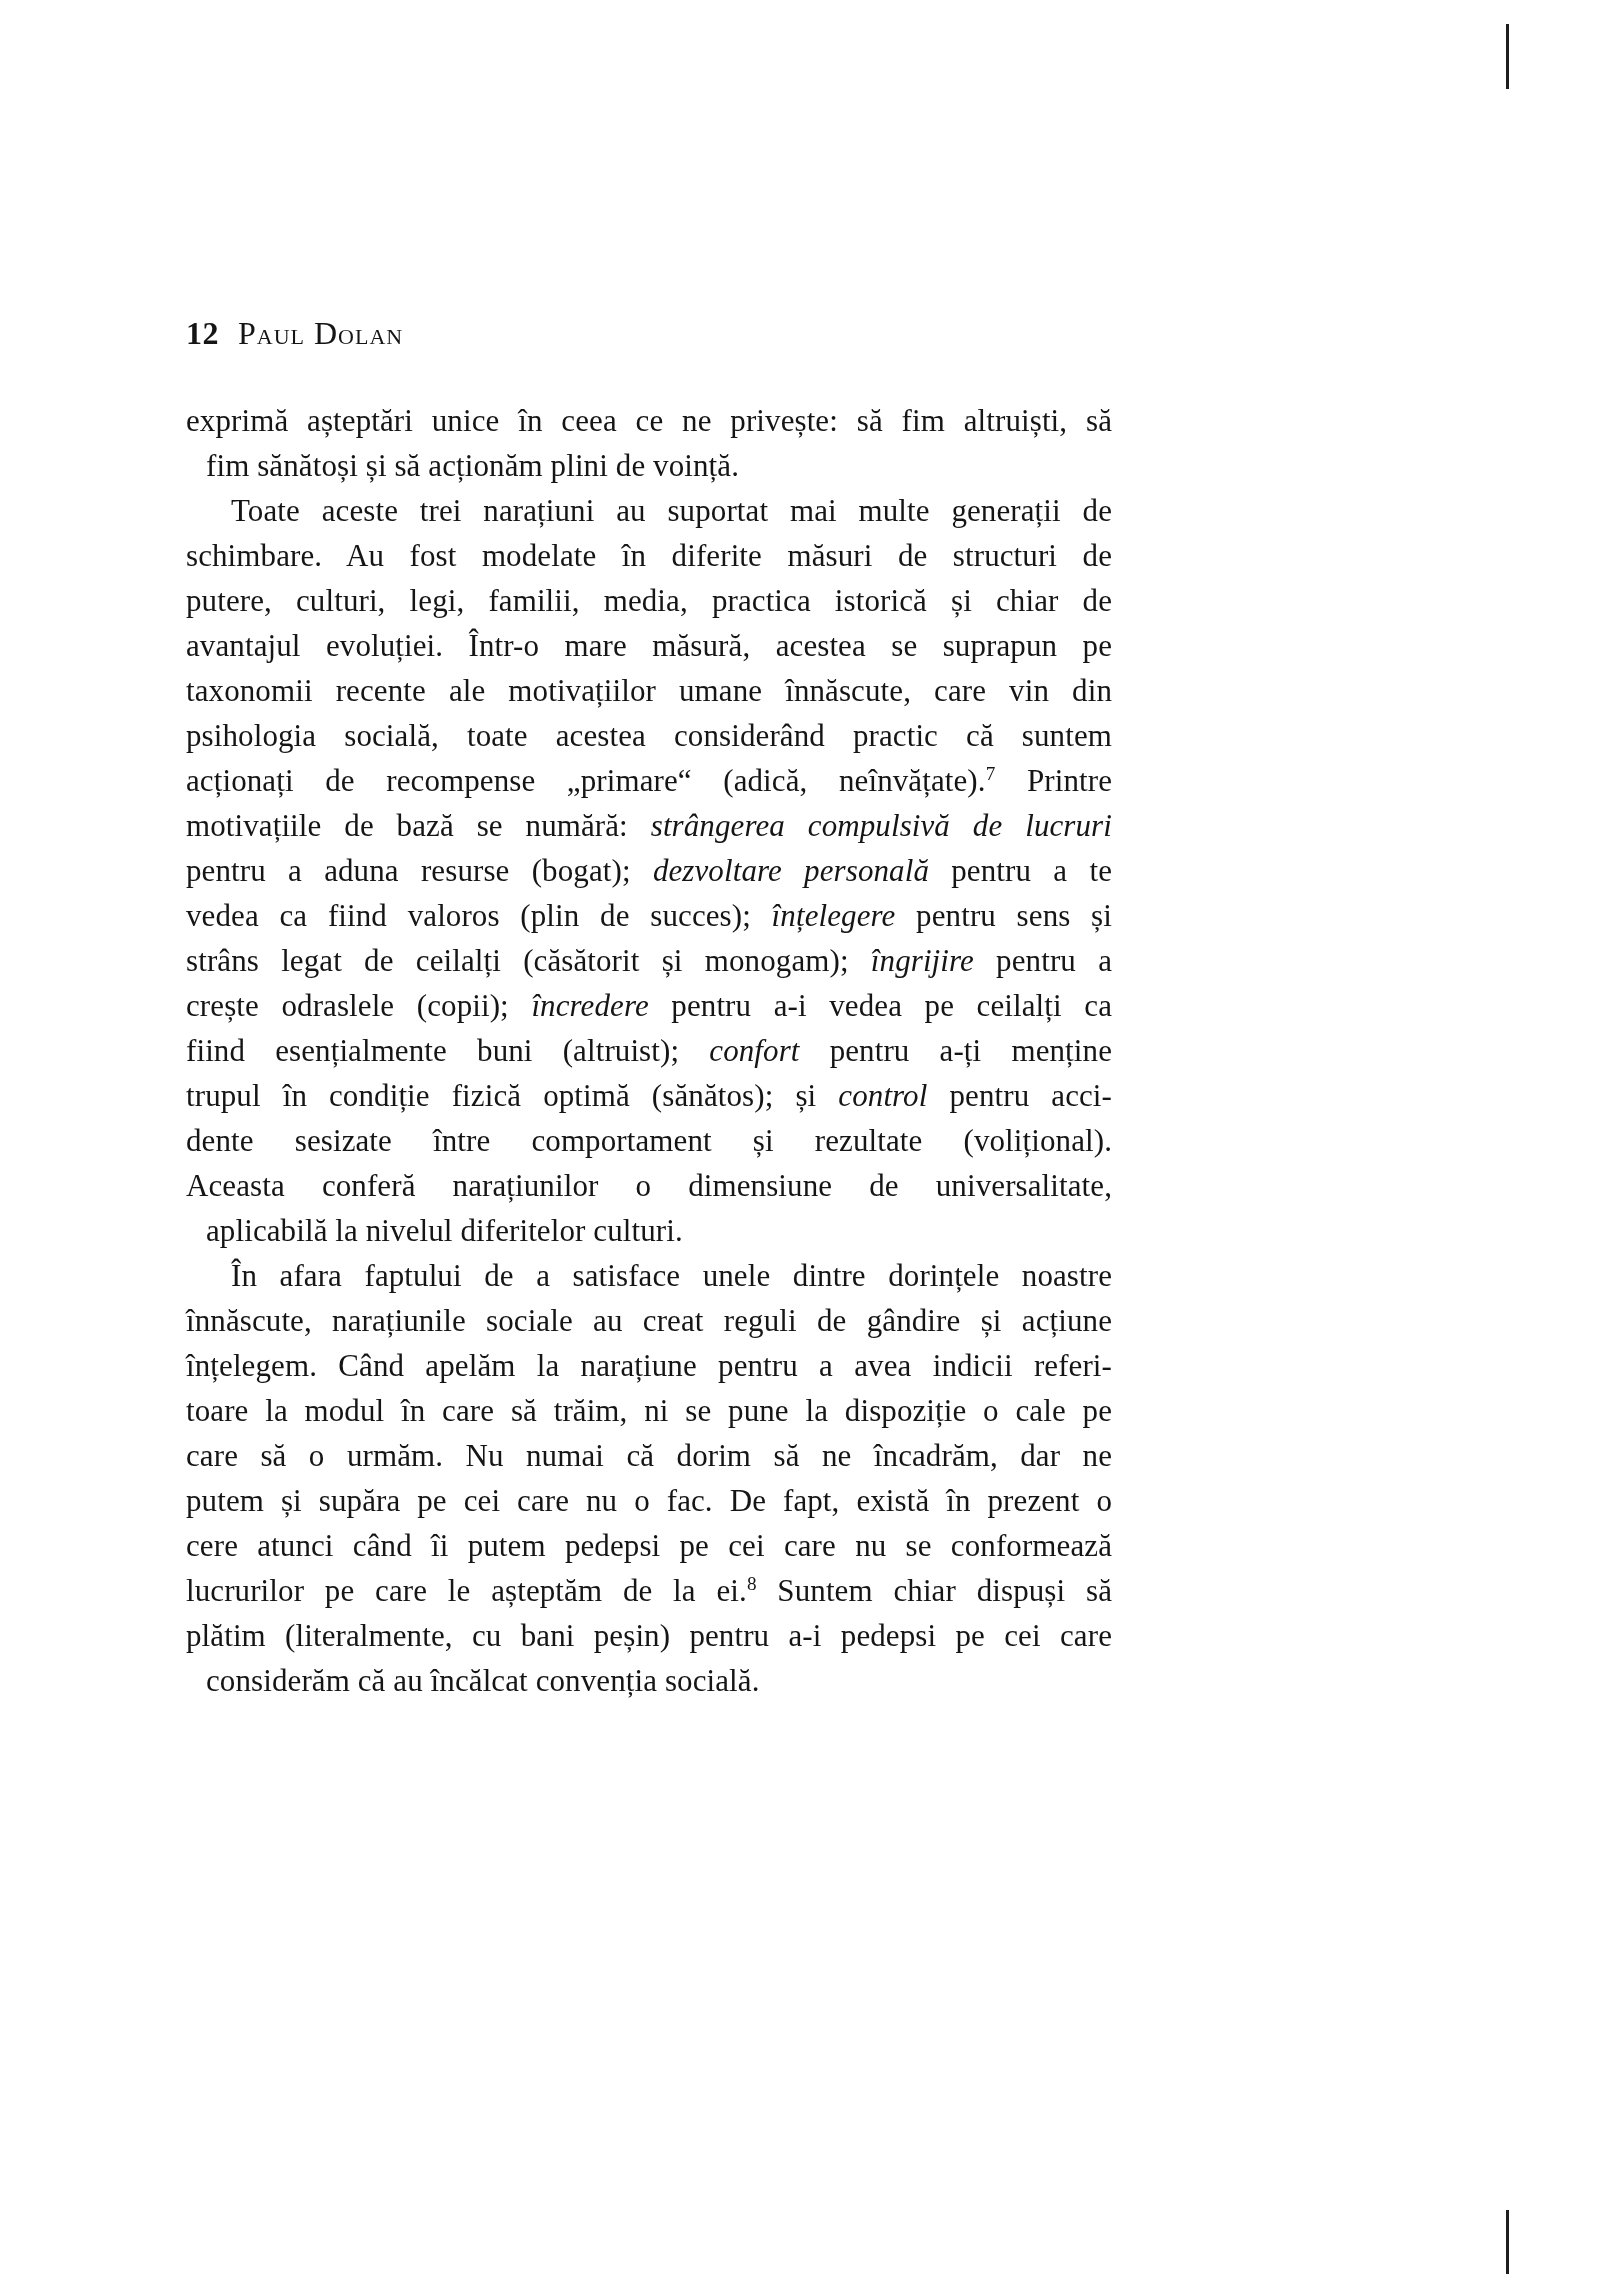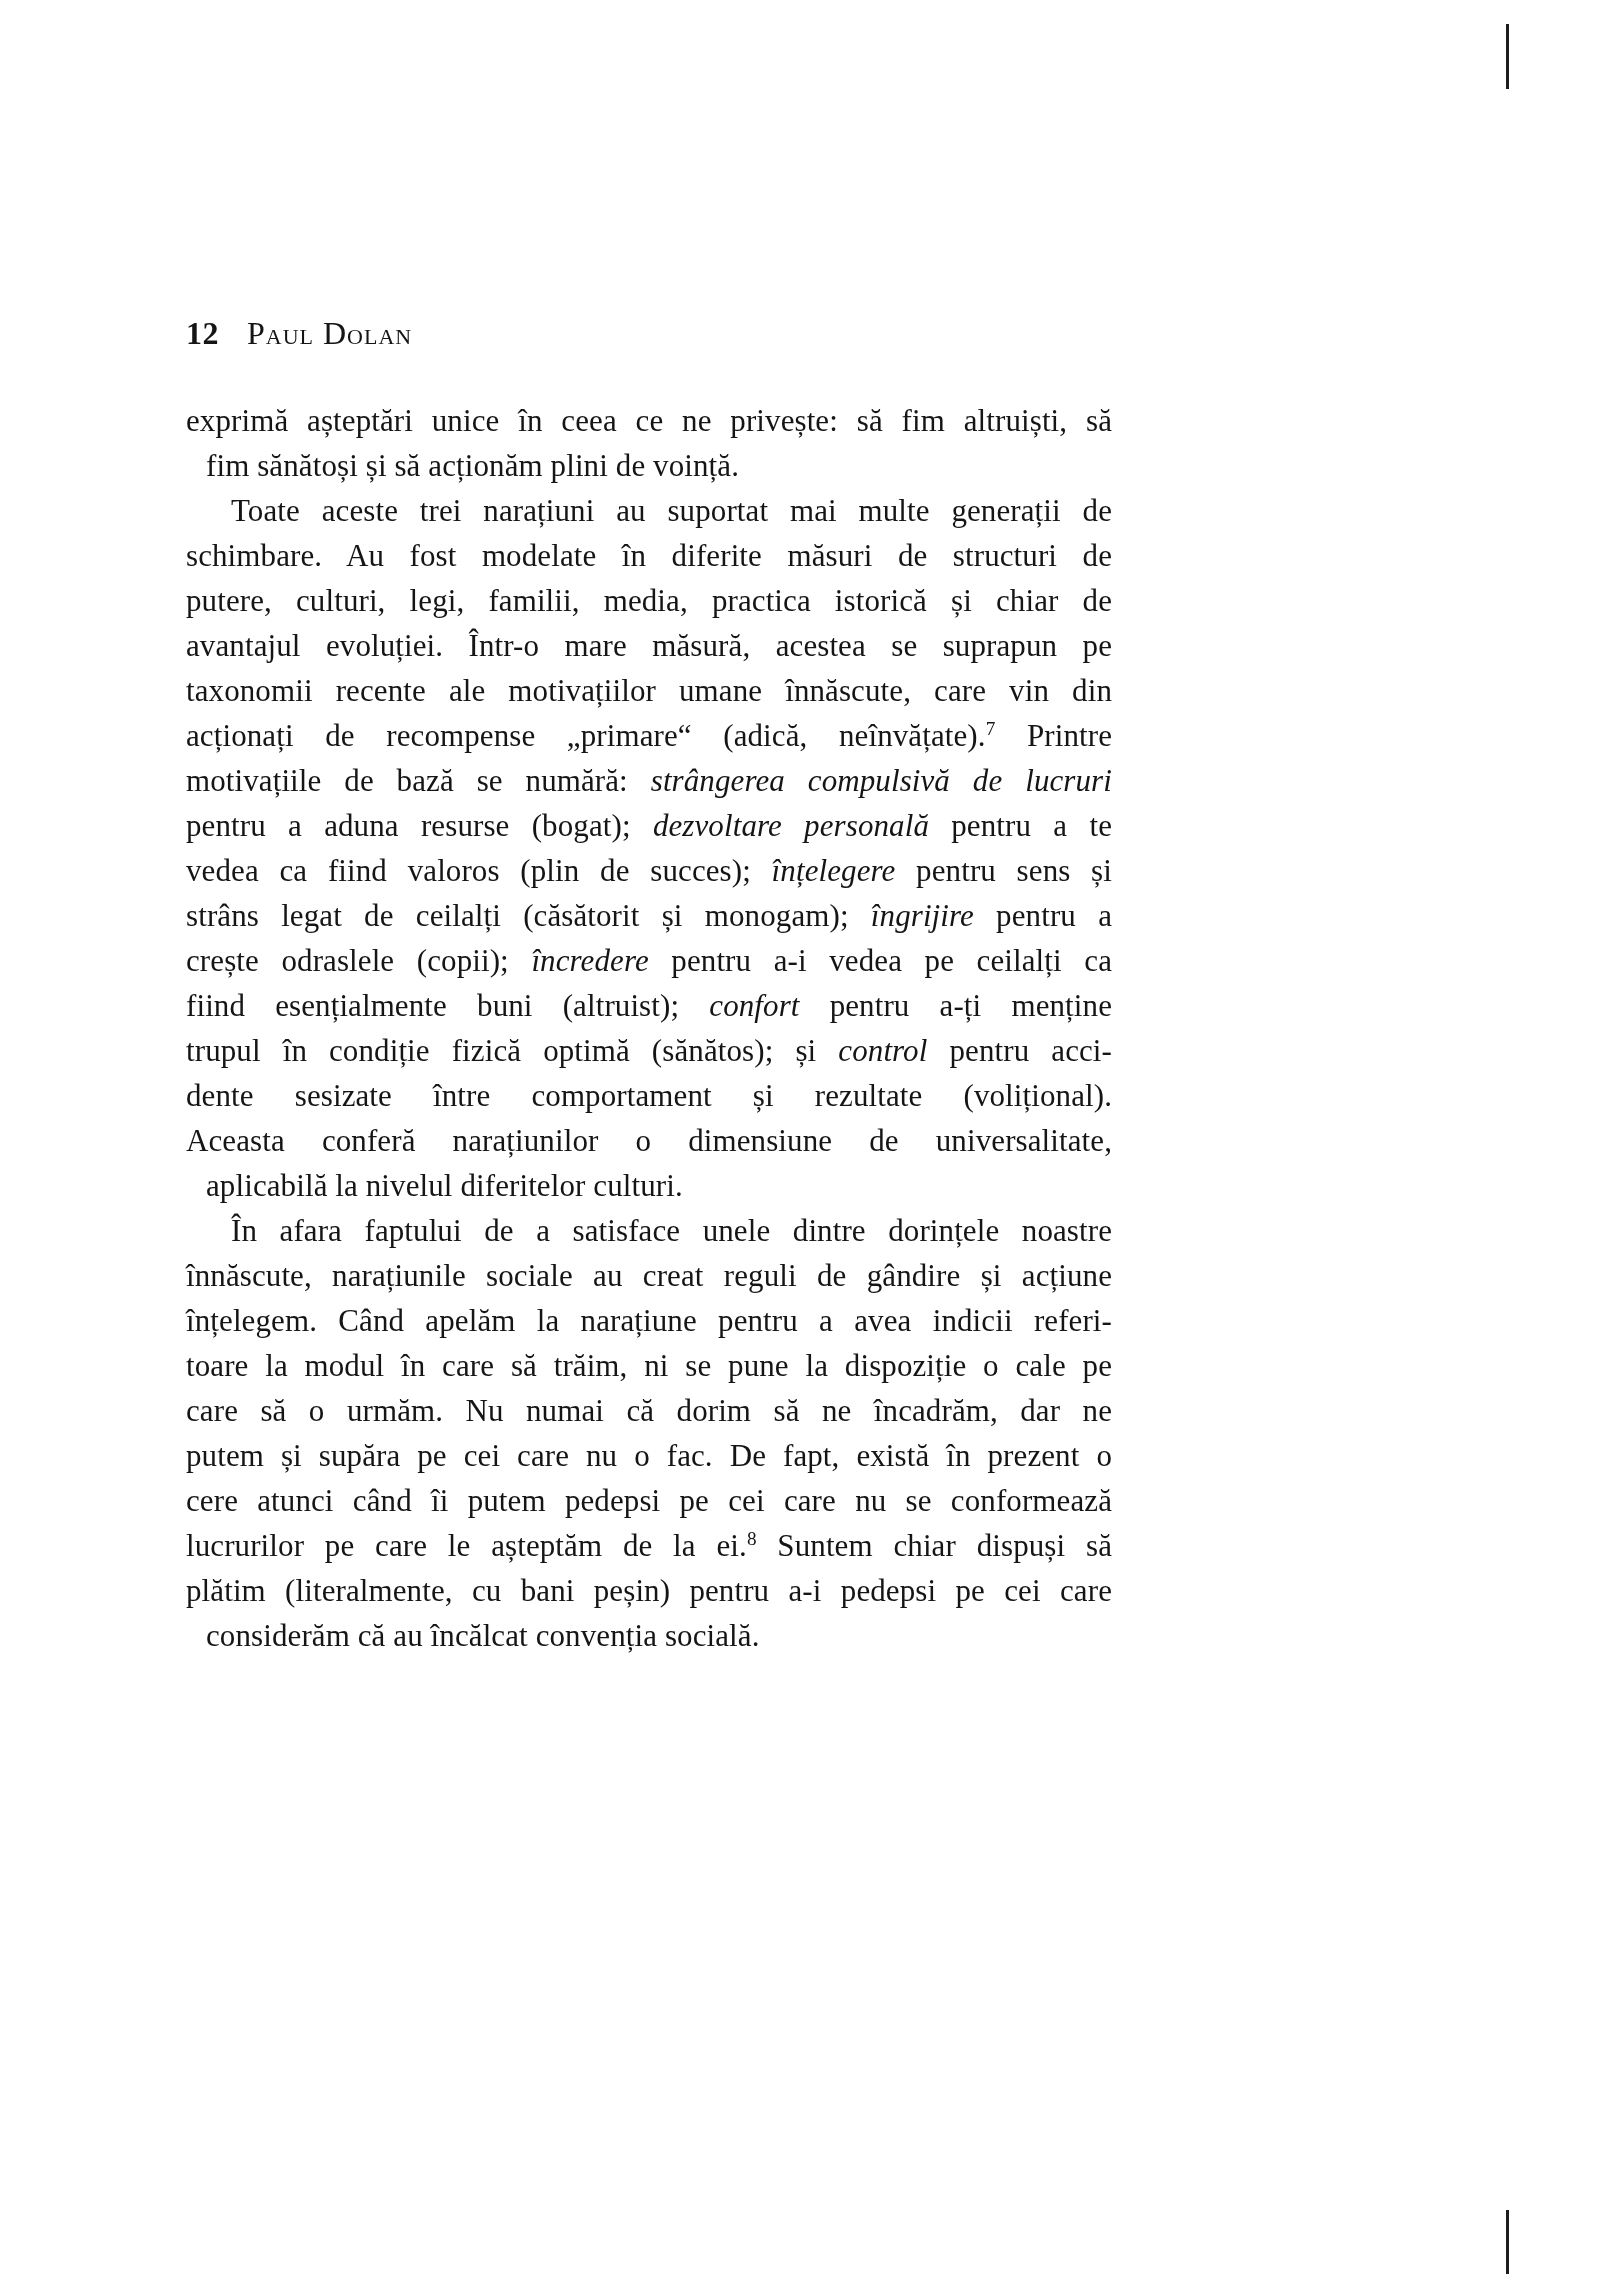--- a/index.html
+++ b/index.html
@@ -23,21 +23,21 @@
     font-size: 32px;
     line-height: 39px;
     white-space: nowrap;
   }
   .page-number {
     font-weight: 700;
     letter-spacing: 0.5px;
   }
   .author {
     font-variant: small-caps;
-    margin-left: 28px;
+    margin-left: 19px;
     letter-spacing: 1px;
   }
   .text-block {
     position: absolute;
     left: 186px;
     top: 398px;
     width: 926px;
     font-size: 31px;
     line-height: 45px;
     letter-spacing: 0.1px;
@@ -86,20 +86,21 @@
   </div>
 
   <div class="text-block">
       <div class="line"><span>exprimă așteptări unice în ceea ce ne privește: să fim altruiști, să</span></div>
       <div class="line last"><span>fim sănătoși și să acționăm plini de voință.</span></div>
       <div class="line indent"><span>Toate aceste trei narațiuni au suportat mai multe generații de</span></div>
       <div class="line"><span>schimbare. Au fost modelate în diferite măsuri de structuri de</span></div>
       <div class="line"><span>putere, culturi, legi, familii, media, practica istorică și chiar de</span></div>
       <div class="line"><span>avantajul evoluției. Într-o mare măsură, acestea se suprapun pe</span></div>
       <div class="line"><span>taxonomii recente ale motivațiilor umane înnăscute, care vin din</span></div>
+      <div class="line"><span>psihologia socială, toate acestea considerând practic că suntem</span></div>
       <div class="line"><span>acționați de recompense „primare“ (adică, neînvățate).</span><sup>7</sup><span> Printre</span></div>
       <div class="line"><span>motivațiile de bază se numără: </span><i>strângerea compulsivă de lucruri</i></div>
       <div class="line"><span>pentru a aduna resurse (bogat); </span><i>dezvoltare personală</i><span> pentru a te</span></div>
       <div class="line"><span>vedea ca fiind valoros (plin de succes); </span><i>înțelegere</i><span> pentru sens și</span></div>
       <div class="line"><span>strâns legat de ceilalți (căsătorit și monogam); </span><i>îngrijire</i><span> pentru a</span></div>
       <div class="line"><span>crește odraslele (copii); </span><i>încredere</i><span> pentru a-i vedea pe ceilalți ca</span></div>
       <div class="line"><span>fiind esențialmente buni (altruist); </span><i>confort</i><span> pentru a-ți menține</span></div>
       <div class="line"><span>trupul în condiție fizică optimă (sănătos); și </span><i>control</i><span> pentru acci-</span></div>
       <div class="line"><span>dente sesizate între comportament și rezultate (volițional).</span></div>
       <div class="line"><span>Aceasta conferă narațiunilor o dimensiune de universalitate,</span></div>

